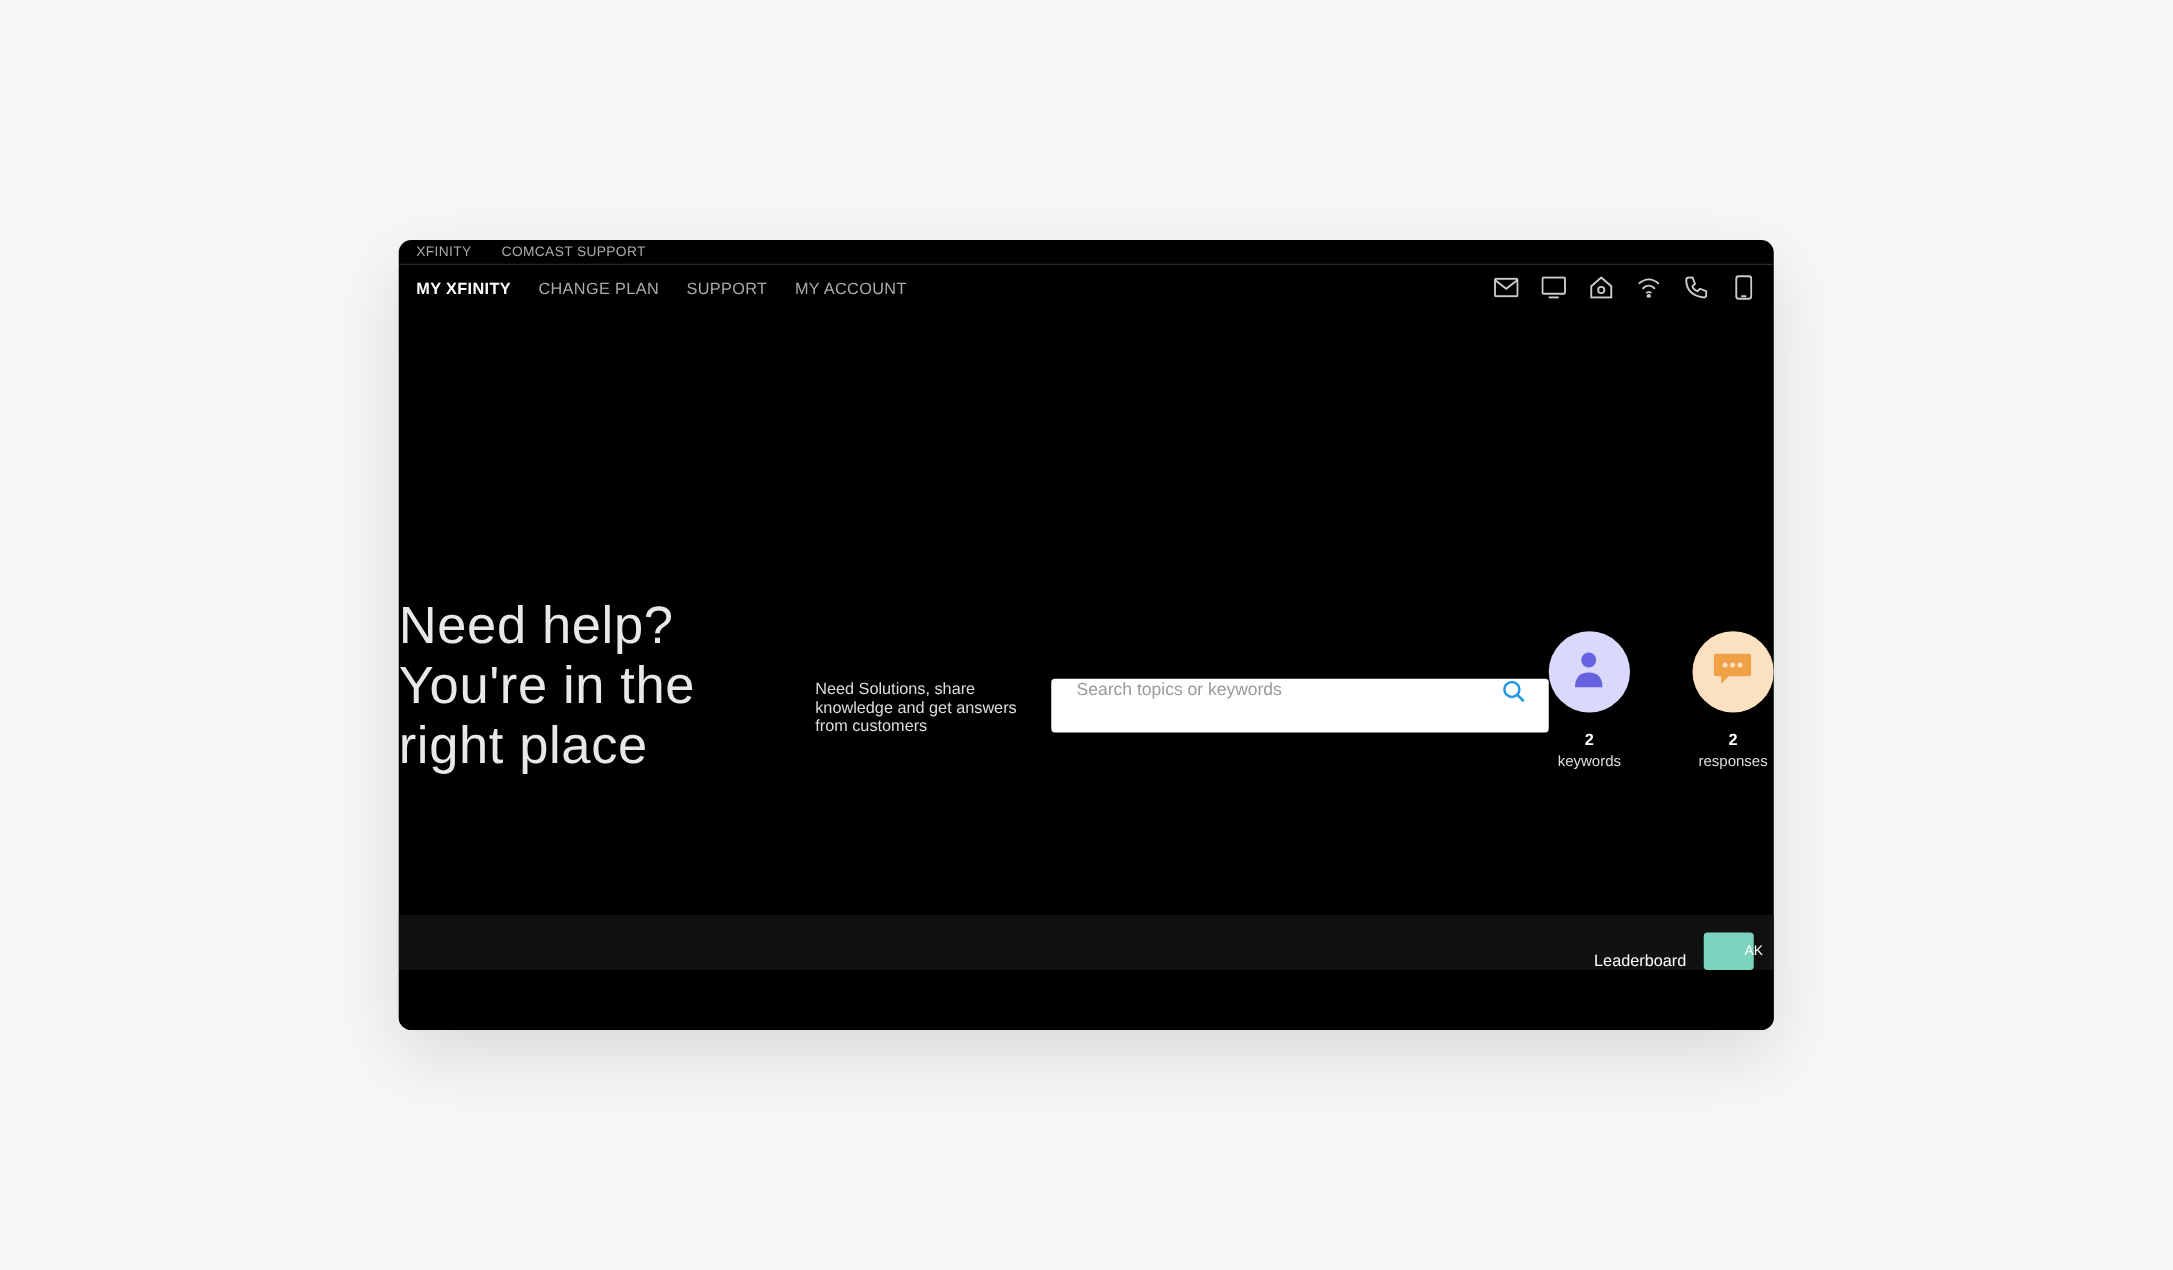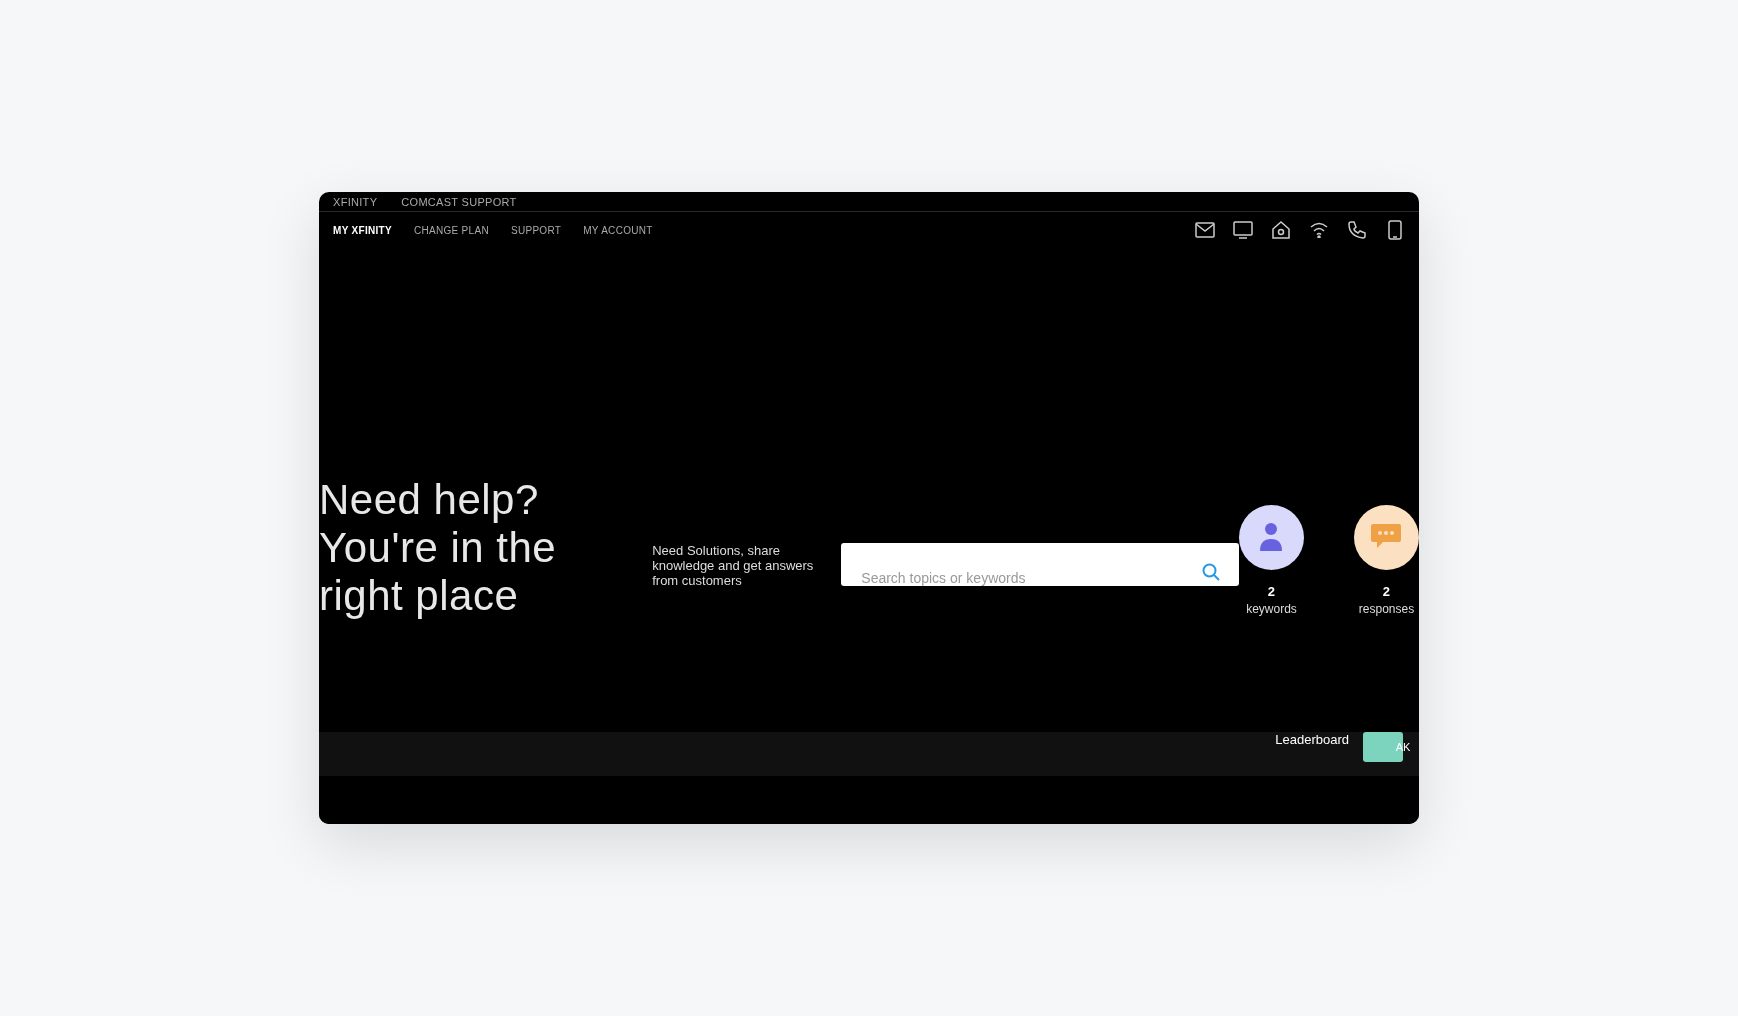--- a/index.html
+++ b/index.html
@@ -54,21 +54,21 @@
       padding: 0 14px;
     }
     
     .nav-left {
       display: flex;
       align-items: center;
     }
     
     .nav-left a {
       color: #aaa;
-      font-size: 10px;
+      font-size: 13px;
       letter-spacing: 0.3px;
       text-decoration: none;
       margin-right: 22px;
       cursor: pointer;
     }
     
     .nav-left a.active {
       color: #fff;
       font-weight: 600;
     }
@@ -115,21 +115,21 @@
       font-weight: 400;
     }
     
     .search-wrap {
       width: 774px;
       height: 43px;
       background: #fff;
       border-radius: 3px;
       margin-top: 33px;
       display: flex;
-      align-items: flex-end;
+      align-items: flex-start;
       padding: 0 16px 0 20px;
     }
     
     .search-input {
       flex: 1;
       border: none;
       outline: none;
       font-size: 14px;
       color: #333;
       background: transparent;
@@ -199,21 +199,21 @@
     .stat-label {
       color: #ddd;
       font-size: 12px;
       margin-top: 3px;
     }
     
     .bottom-bar {
       height: 44px;
       background: #111;
       display: flex;
-      align-items: flex-start;
+      align-items: flex-end;
       justify-content: flex-end;
       padding: 0 16px;
       gap: 14px;
     }
     
     .leaderboard-label {
       color: #fff;
       font-size: 13px;
     }
     

